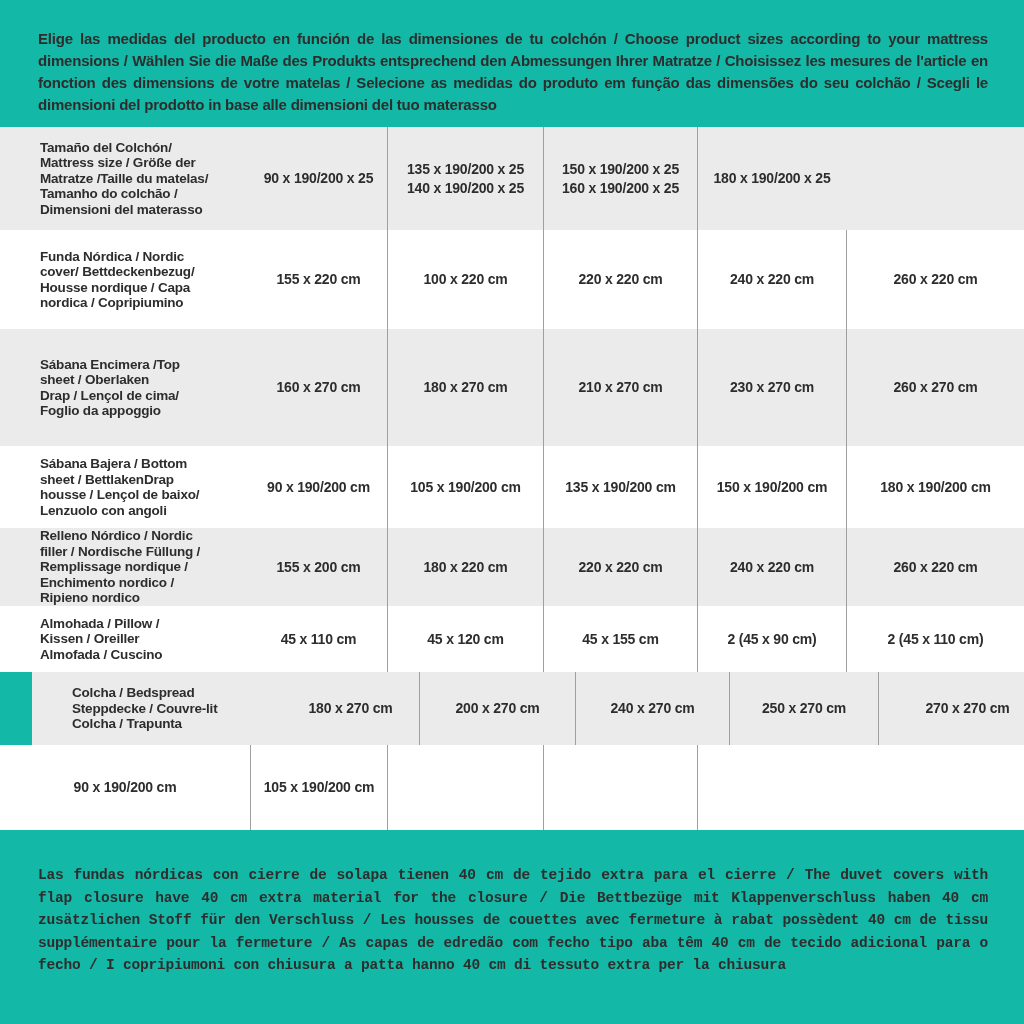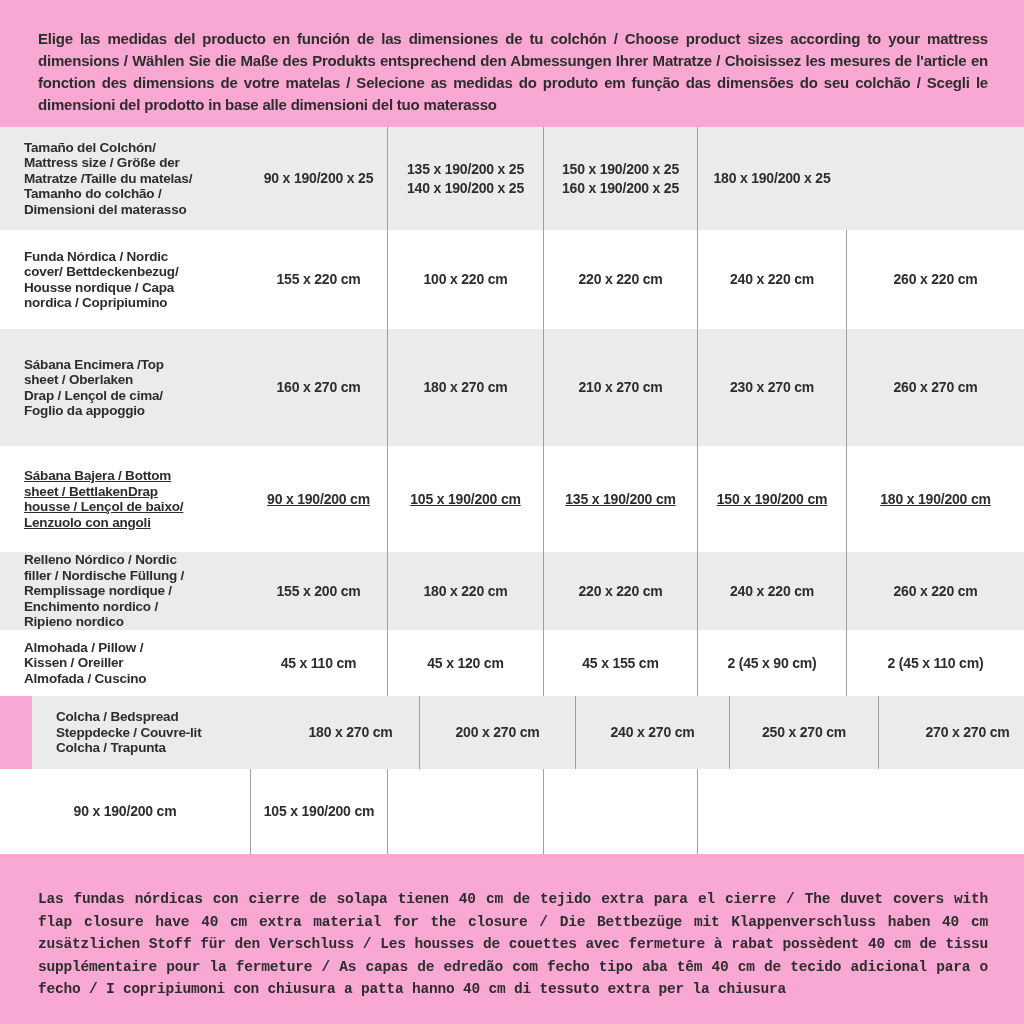--- a/index.html
+++ b/index.html
@@ -3,50 +3,50 @@
 <meta charset="utf-8">
 <style>
   :root{
     --row-stripe:#ebebeb;
     --divider:#9f9f9f;
     --text:#2d2d2d;
   }
   *{box-sizing:border-box;}
   html,body{margin:0;padding:0;background:#fff;}
   .page{
-    width:1024px;height:1024px;background:#f9a8d4;overflow:hidden;
+    width:1024px;height:1024px;background:#14b8a6;overflow:hidden;
     font-family:"Liberation Sans",sans-serif;color:var(--text);
     font-weight:bold;letter-spacing:-0.2px;
   }
   .intro{
     margin:28px 36px 0 38px;
     font-size:15px;line-height:22px;text-align:justify;
   }
   .size-table{margin-top:11px;width:1024px;}
   .row{
     display:grid;
     grid-template-columns:250px 137px 156px 154px 149px 178px;
     width:1024px;
   }
   .row:nth-child(odd){background:var(--row-stripe);}
   .row:nth-child(even){background:#ffffff;}
   .row:nth-child(1){height:103px;}
   .row:nth-child(2){height:99px;}
   .row:nth-child(3){height:117px;}
-  .row:nth-child(4){height:106px;text-decoration:underline;}
+  .row:nth-child(4){height:82px;}
   .row:nth-child(5){height:78px;}
   .row:nth-child(6){height:66px;}
   .row:nth-child(7){height:73px;margin-left:32px;}
   .row:nth-child(8){height:85px;}
   .cell{
     display:flex;align-items:center;
     white-space:pre-line;
   }
   .label{
-    padding-left:24px;padding-right:6px;
+    padding-left:40px;padding-right:6px;
     font-size:13.5px;line-height:15.5px;
     justify-content:flex-start;text-align:left;
   }
   .val{
     justify-content:center;text-align:center;
     font-size:14px;line-height:19px;
   }
   .val + .val{border-left:1px solid var(--divider);}
   .footnote{
     margin:34px 36px 0 38px;

